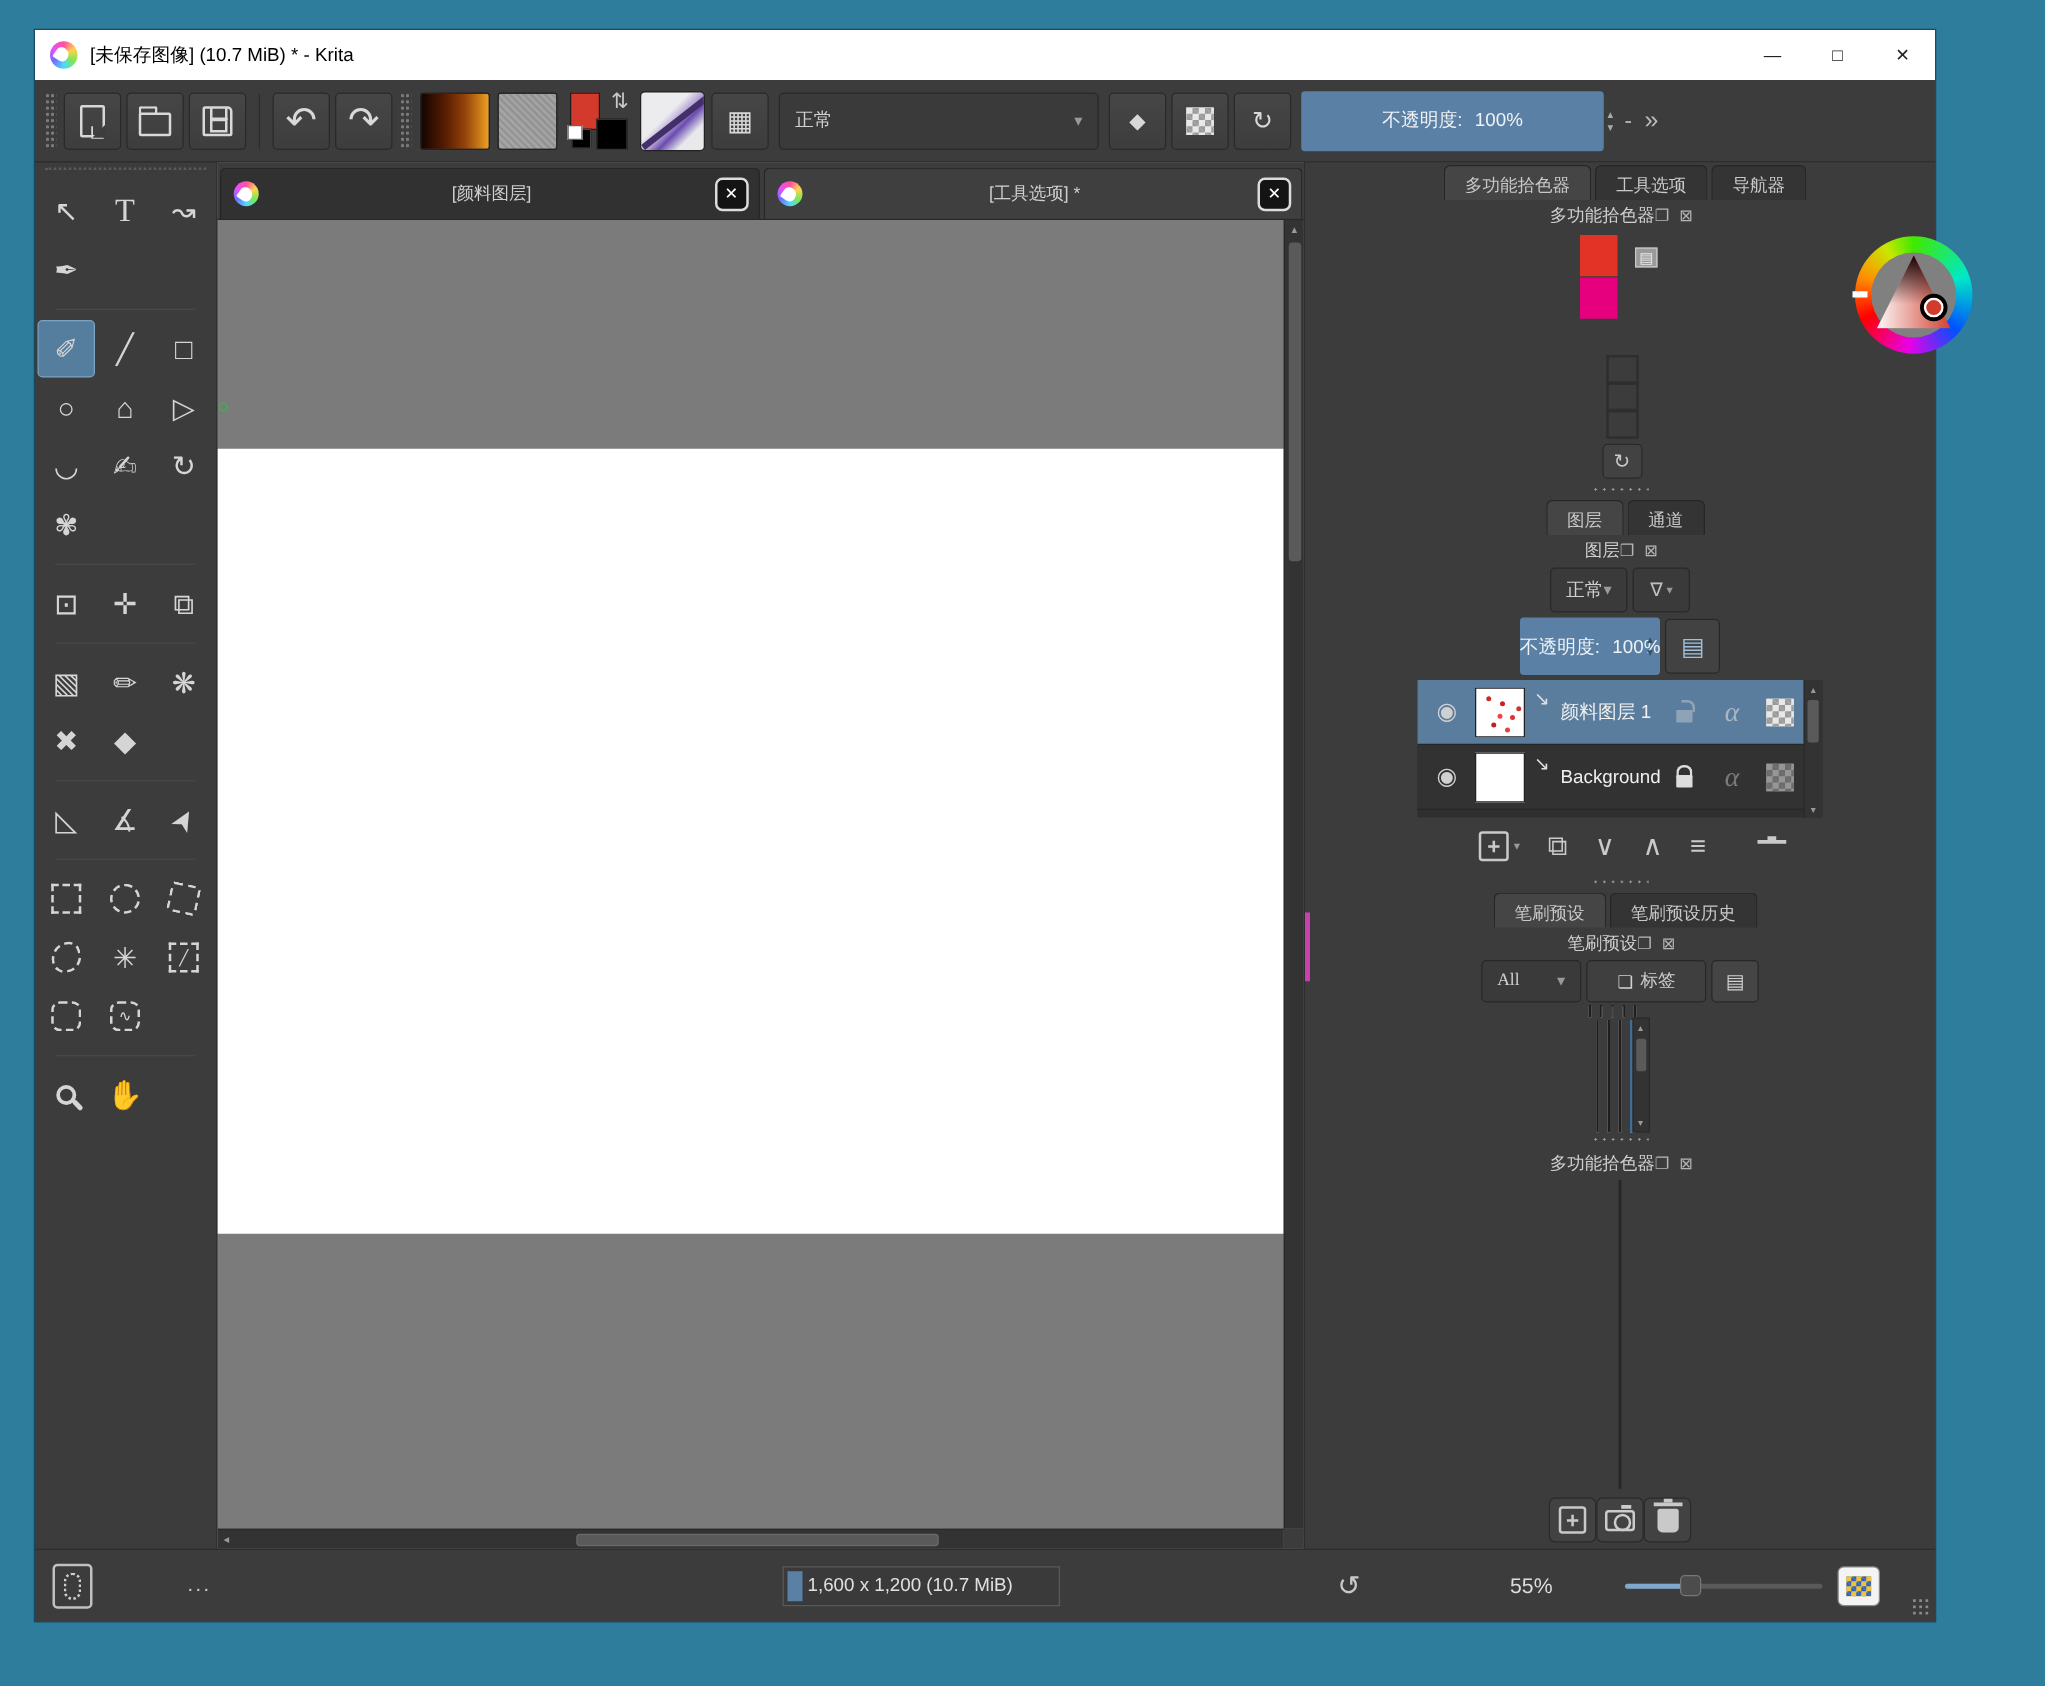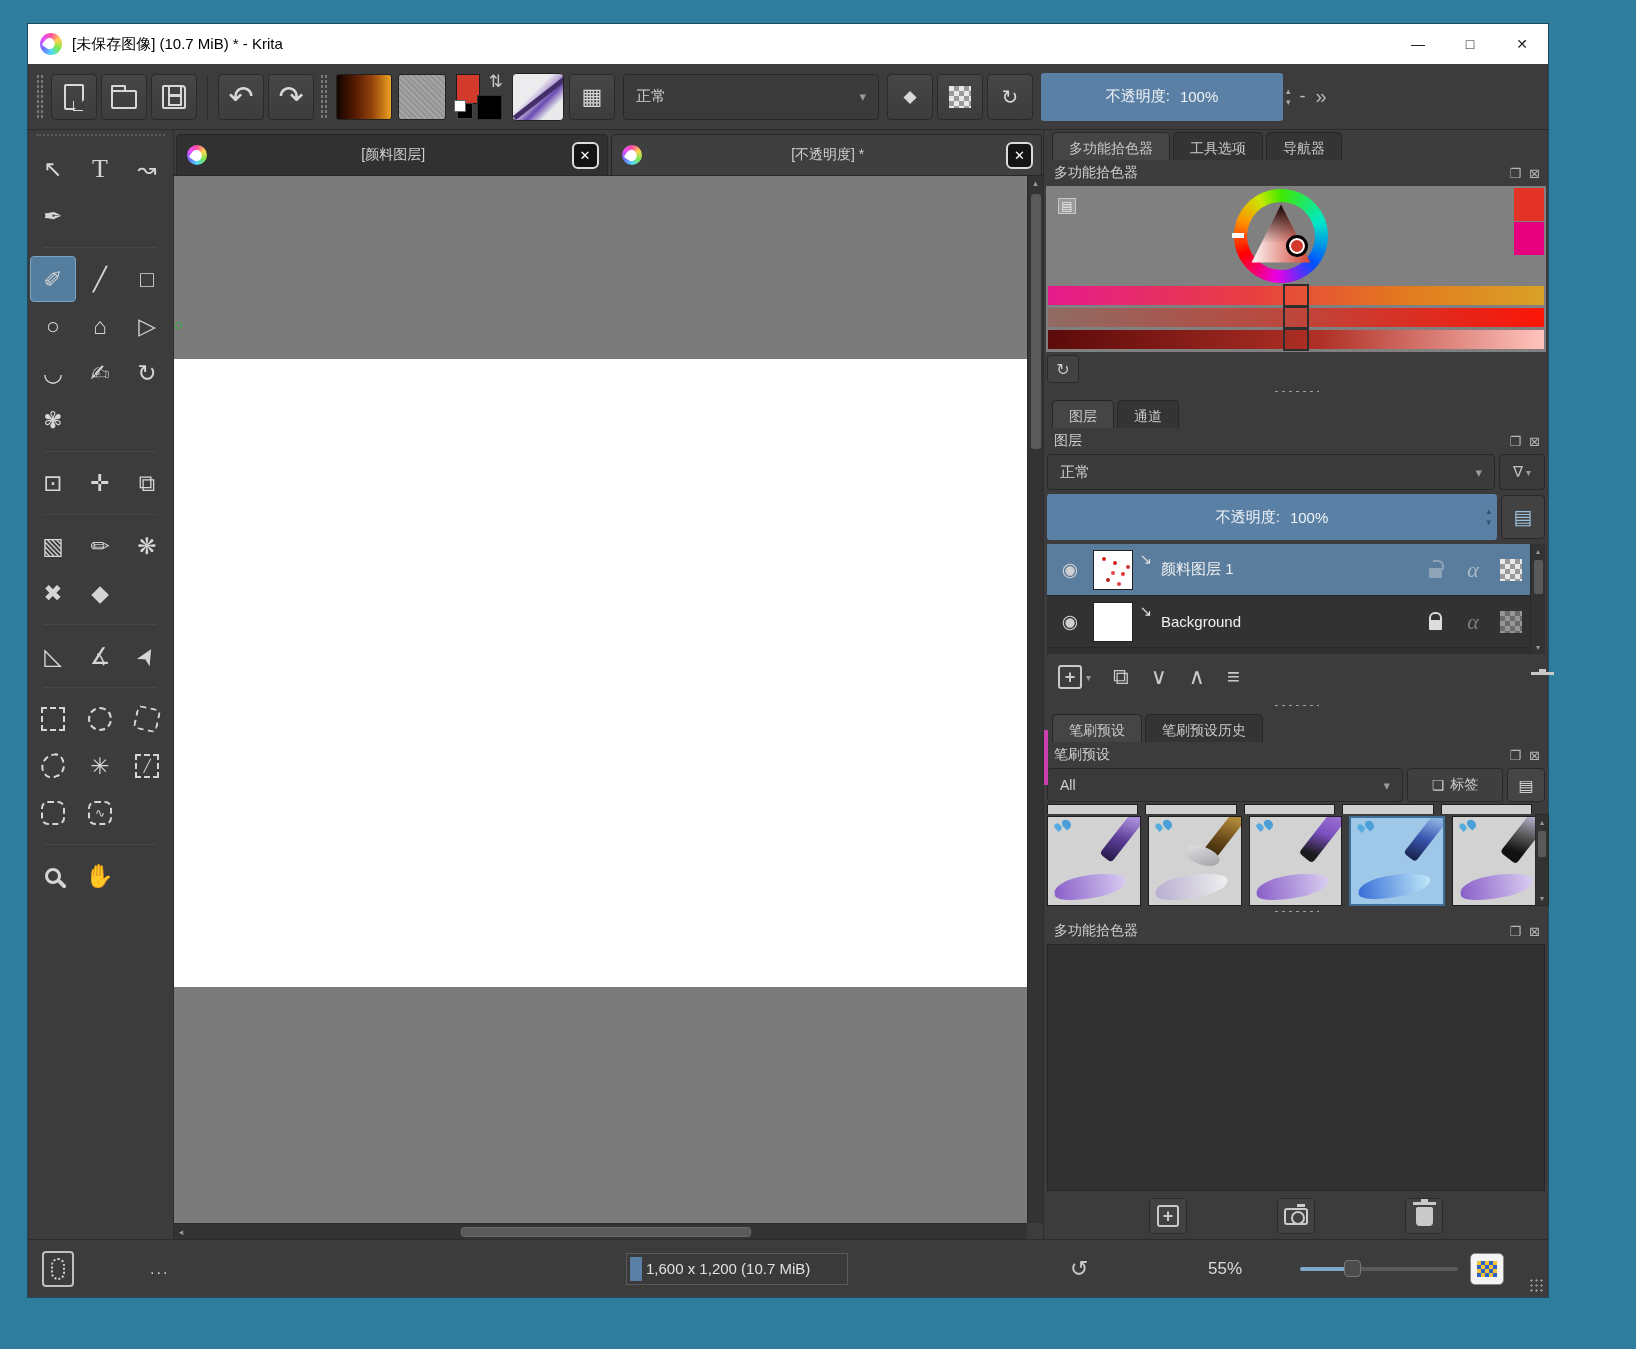--- a/index.html
+++ b/index.html
@@ -113,21 +113,21 @@
   .green-mark { position:absolute; left:1px; top:146px; width:7px; height:7px; border:1px solid #39b54a; border-radius:50%; }
   .vscroll { position:absolute; top:0; bottom:16px; right:0; width:16px; background:#333; border-left:1px solid #2a2a2a;
     display:flex; flex-direction:column; align-items:center; font-size:9px; color:#999; }
   .vscroll .thumb { width:10px; height:255px; background:#5a5a5a; border-radius:3px; margin-top:4px; }
   .sb-arrow { height:14px; display:flex; align-items:center; justify-content:center; width:100%; flex:none; }
   .hscroll { position:absolute; left:0; right:16px; bottom:0; height:16px; background:#333; border-top:1px solid #2a2a2a;
     display:flex; align-items:center; font-size:9px; color:#999; }
   .hscroll .thumb { height:10px; width:34%; background:#5a5a5a; border-radius:3px; margin-left:32%; border:1px solid #6a6a6a; }
   .sb-corner { position:absolute; right:0; bottom:0; width:16px; height:16px; background:#3c3c3c; }
   
-  .rpanel { width:505px; border-left:1px solid #2d2d2d; display:flex; flex-direction:column; flex:none; position:relative; background:#3c3c3c; }
+  .rpanel { width:505px; border-left:1px solid #2d2d2d; display:flex; flex-direction:column; flex:none; position:relative; background:#3c3c3c;align-items:center; }
   .magenta-tick { position:absolute; left:0; top:600px; width:4px; height:55px; background:#cc3fae; z-index:5; }
   .ptabs { height:30px; display:flex; gap:3px; padding:2px 0 0 8px; flex:none; }
   .ptab { padding:3px 16px 0; background:#343434; border:1px solid #262626; border-bottom:none;
     border-radius:5px 5px 0 0; color:#c8c8c8; font-size:14px; line-height:24px; }
   .ptab.active { background:#454545; }
   .docker-head { display:flex; align-items:center; padding:4px 8px 2px 10px; color:#cfcfcf; font-size:14px; flex:none; }
   .dock-icons { margin-left:auto; display:flex; gap:8px; color:#b5b5b5; font-size:13px; }
   
   .picker-area { height:166px; margin:2px 2px 0; background:#808080; position:relative; flex:none; }
   .picker-menu { position:absolute; left:12px; top:12px; width:18px; height:16px; background:#9a9a9a;
@@ -192,21 +192,21 @@
   .addlayer { display:flex; align-items:center; gap:4px; }
   .boxplus { width:24px; height:24px; border:2px solid #c9c9c9; border-radius:3px; display:flex;
     align-items:center; justify-content:center; color:#c9c9c9; font-size:18px; font-weight:bold; line-height:1; }
   .glyph-btn { font-size:22px; color:#c9c9c9; }
   .trash { width:17px; height:19px; background:#c9c9c9; border-radius:2px 2px 4px 4px; position:relative; }
   .trash::before { content:""; position:absolute; left:-3px; top:-5px; width:23px; height:3px; background:#c9c9c9; }
   .trash::after { content:""; position:absolute; left:5px; top:-8px; width:7px; height:3px; background:#c9c9c9; }
   .spacer { flex:1; }
   
   .bcombo-row { display:flex; gap:4px; padding:2px 3px; flex:none; }
-  .bcombo { flex:1; height:34px; font-family:Liberation Sans, sans-serif; font-size:14px;gap:30px; }
+  .bcombo { flex:1; height:34px; font-family:Liberation Serif, serif; font-size:14px;gap:30px; }
   .tag-btn { width:96px; height:34px; border:1px solid #282828; border-radius:4px; background:#3f3f3f;
     display:flex; align-items:center; justify-content:center; gap:6px; color:#cfcfcf; font-size:14px; }
   .list-btn { width:38px; height:34px; border:1px solid #282828; border-radius:4px; background:#454545;
     display:flex; align-items:center; justify-content:center; color:#cfcfcf; font-size:16px; }
   .tile-strip { height:10px; display:flex; gap:7px; padding:0 16px 0 3px; flex:none; }
   .tile-strip span { flex:1; background:#cfcfcf; border:1px solid #1e1e1e; border-bottom:none; }
   .tiles-row { display:flex; gap:7px; padding:2px 2px 0 3px; height:92px; flex:none; position:relative; }
   .tile { flex:1; background:#d2d2d2; border:1px solid #1e1e1e; position:relative; overflow:hidden; }
   .tile .stroke { position:absolute; left:7%; bottom:8%; width:80%; height:26%;
     background:linear-gradient(90deg,#8a5fc9,#d8cdf0); border-radius:50% 60% 50% 50%/60% 50% 60% 40%;
@@ -464,21 +464,21 @@
 
     <div class="canvas-col">
       <div class="tabbar">
         <div class="tab">
           <span class="klogo"></span>
           <span class="tab-label">[颜料图层]</span>
           <span class="tabclose">✕</span>
         </div>
         <div class="tab active">
           <span class="klogo"></span>
-          <span class="tab-label">[不透明度] *</span>
+          <span class="tab-label">[工具选项] *</span>
           <span class="tabclose">✕</span>
         </div>
       </div>
       <div class="viewport">
         <span class="green-mark"></span>
         <div class="canvas-white"></div>
         <div class="vscroll">
           <span class="sb-arrow">▴</span>
           <span class="thumb"></span>
         </div>

